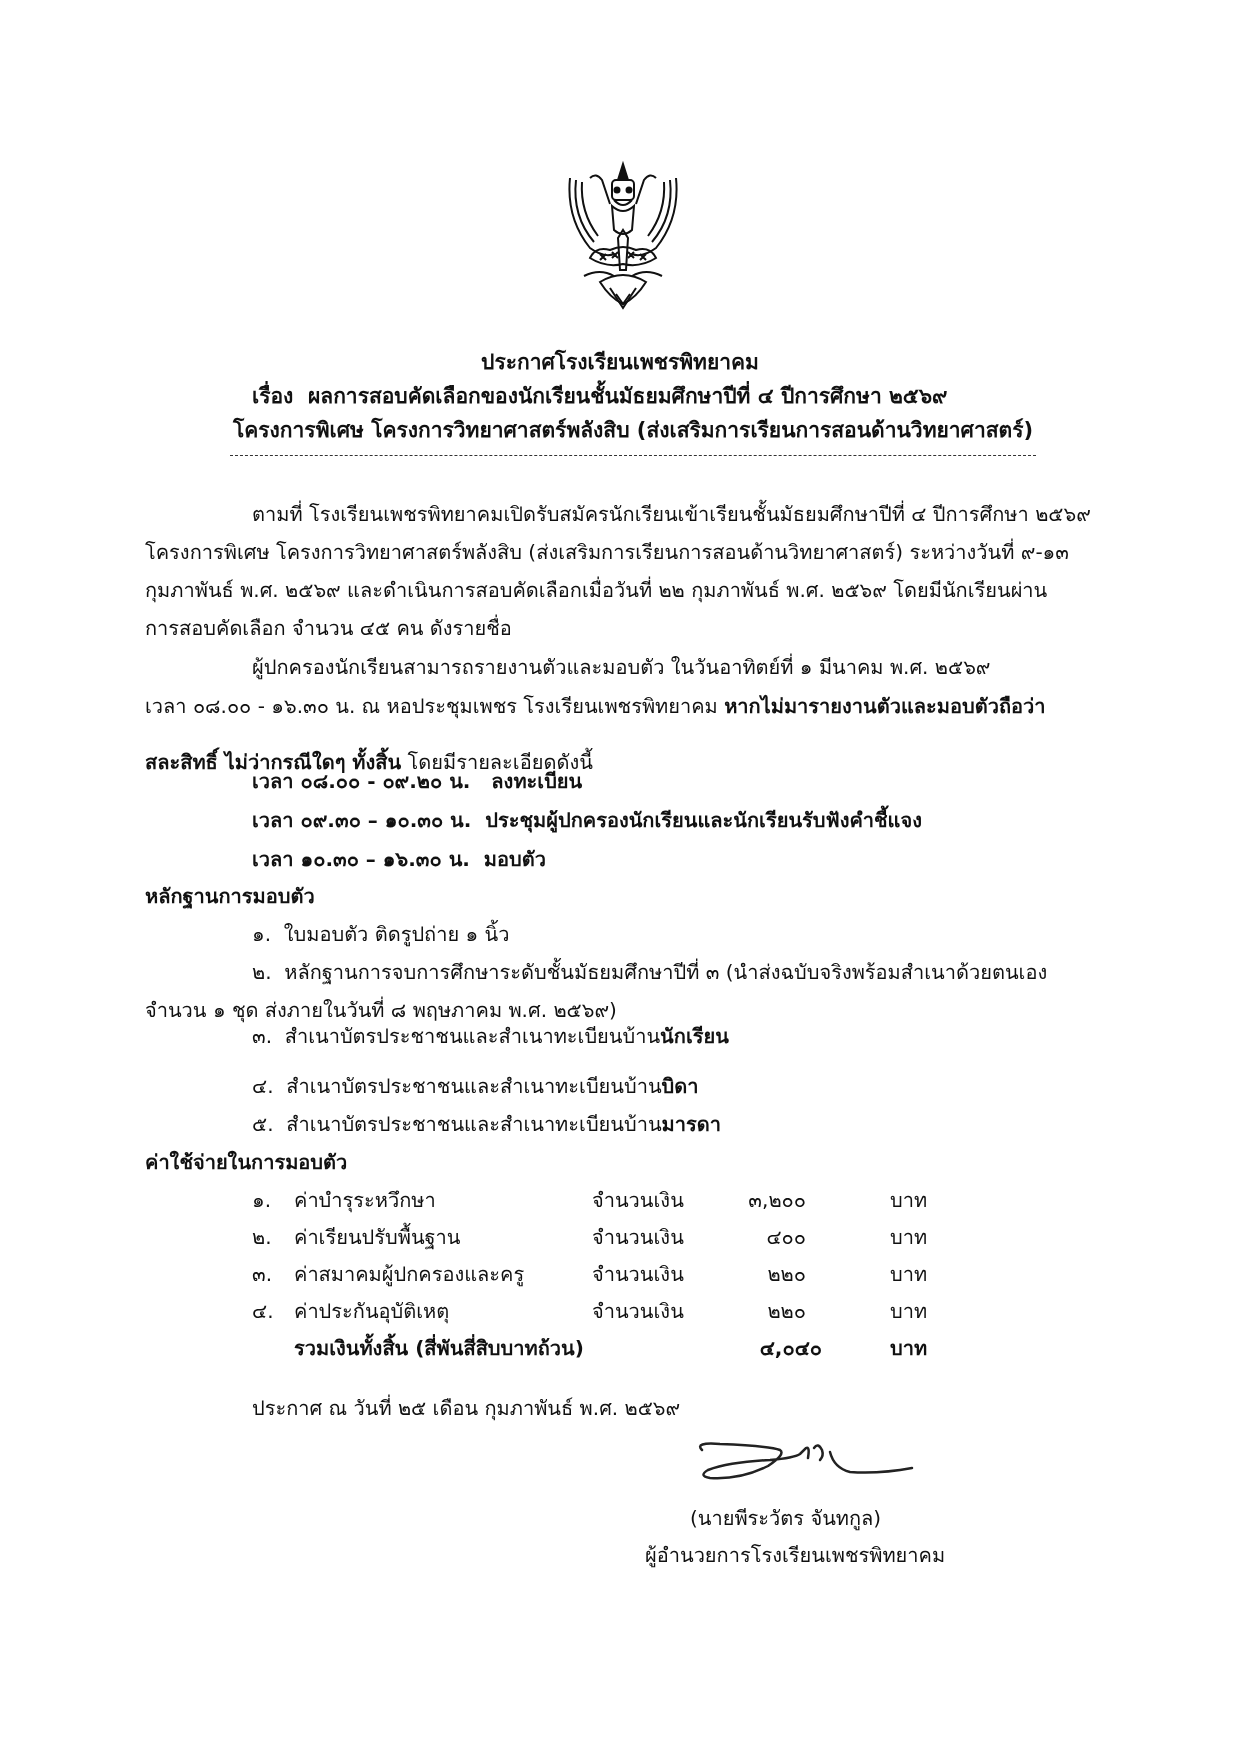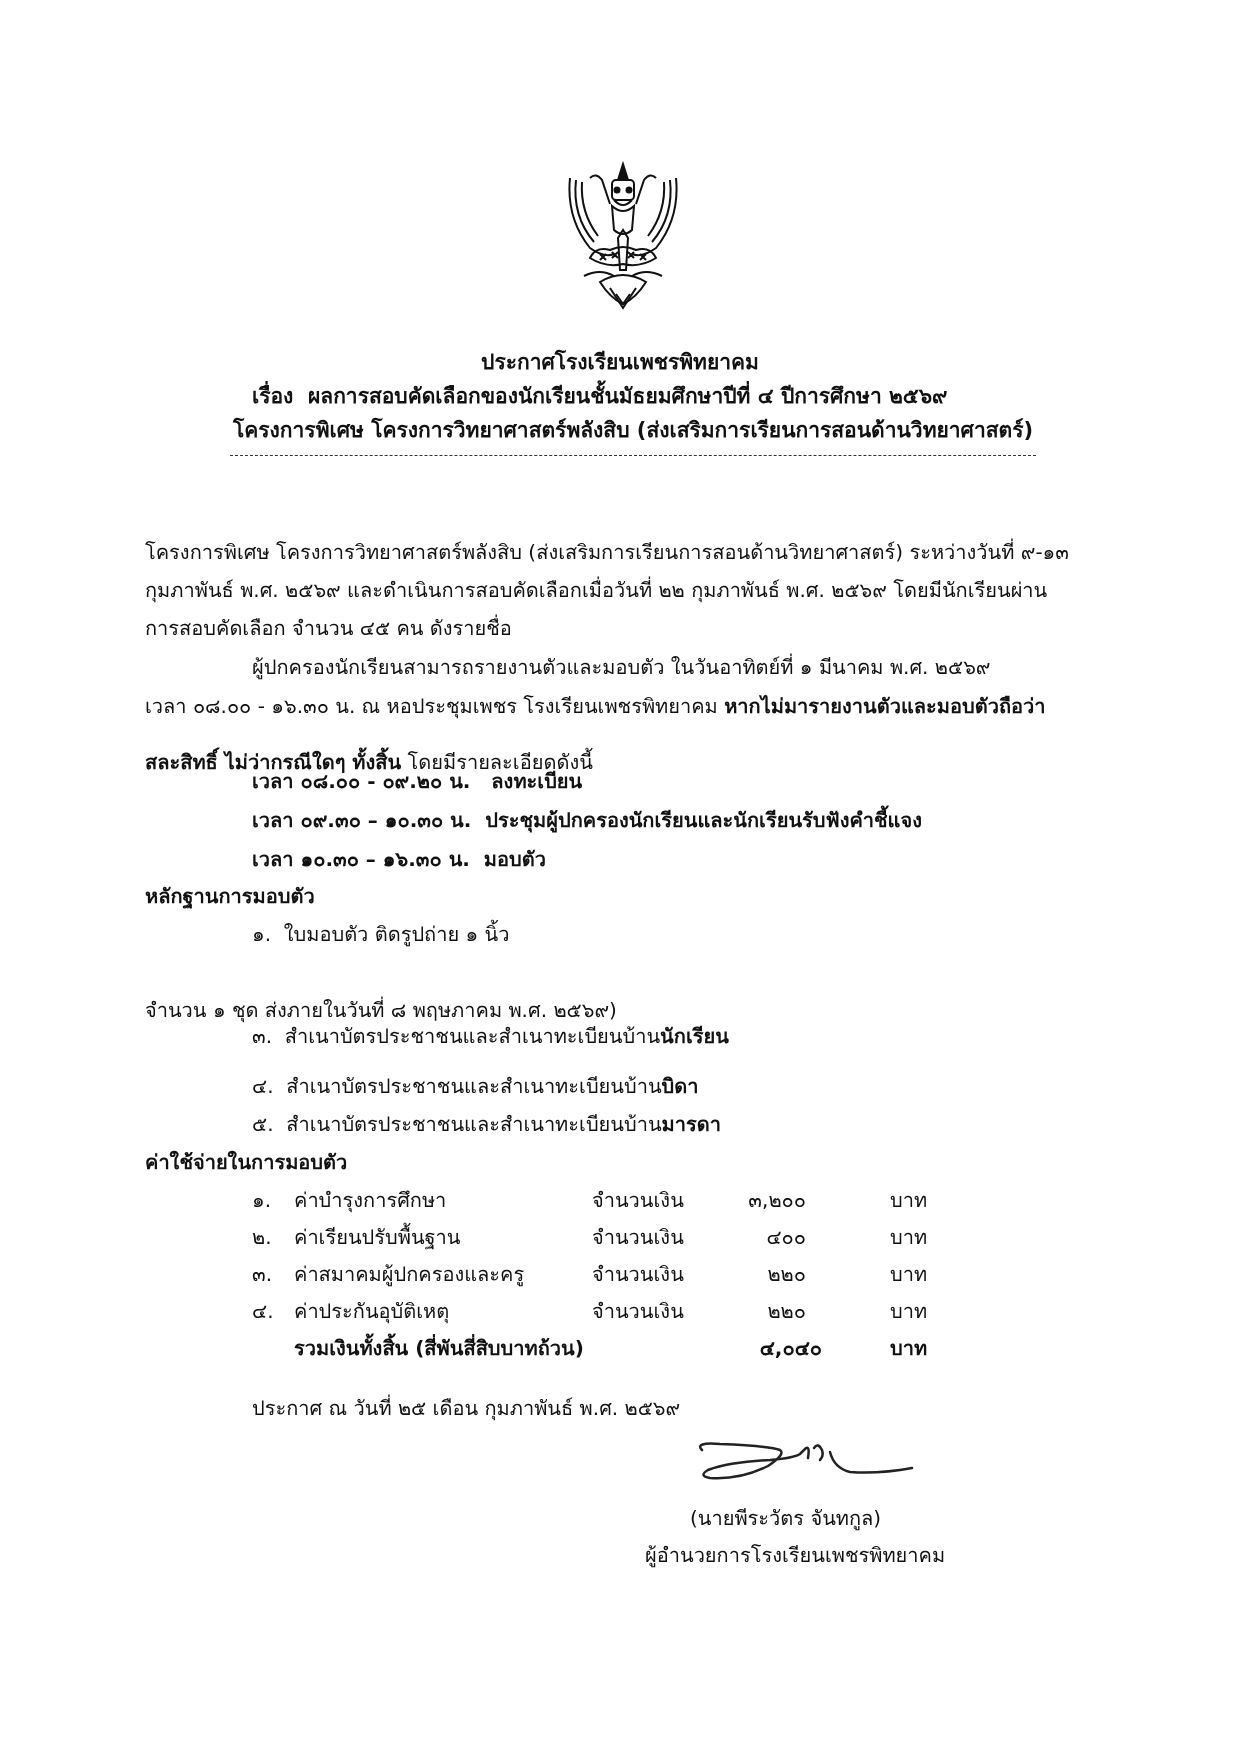--- a/index.html
+++ b/index.html
@@ -54,20 +54,21 @@
     </g>
   </svg>
 
   <div class="abs title center" style="left:0; width:1240px; top:345px;">ประกาศโรงเรียนเพชรพิทยาคม</div>
   <div class="abs title" style="left:252px; top:379px;">
     <span>เรื่อง</span>&nbsp;&nbsp;<span>ผลการสอบคัดเลือกของนักเรียนชั้นมัธยมศึกษาปีที่ ๔ ปีการศึกษา ๒๕๖๙</span>
   </div>
   <div class="abs title" style="left:233px; top:413px;">โครงการพิเศษ โครงการวิทยาศาสตร์พลังสิบ (ส่งเสริมการเรียนการสอนด้านวิทยาศาสตร์)</div>
   <div class="divider"></div>
 
+  <div class="abs body" style="left:252px; top:496px;">ตามที่ โรงเรียนเพชรพิทยาคมเปิดรับสมัครนักเรียนเข้าเรียนชั้นมัธยมศึกษาปีที่ ๔ ปีการศึกษา ๒๕๖๙</div>
   <div class="abs body" style="left:145px; top:534px;">โครงการพิเศษ โครงการวิทยาศาสตร์พลังสิบ (ส่งเสริมการเรียนการสอนด้านวิทยาศาสตร์) ระหว่างวันที่ ๙-๑๓</div>
   <div class="abs body" style="left:145px; top:572px;">กุมภาพันธ์ พ.ศ. ๒๕๖๙ และดำเนินการสอบคัดเลือกเมื่อวันที่ ๒๒ กุมภาพันธ์ พ.ศ. ๒๕๖๙ โดยมีนักเรียนผ่าน</div>
   <div class="abs body" style="left:145px; top:610px;">การสอบคัดเลือก จำนวน ๔๕ คน ดังรายชื่อ</div>
 
   <div class="abs body" style="left:252px; top:649px;">ผู้ปกครองนักเรียนสามารถรายงานตัวและมอบตัว ในวันอาทิตย์ที่ ๑ มีนาคม พ.ศ. ๒๕๖๙</div>
   <div class="abs body" style="left:145px; top:688px;">
     <span>เวลา ๐๘.๐๐ - ๑๖.๓๐ น. ณ หอประชุมเพชร โรงเรียนเพชรพิทยาคม </span><span class="bold">หากไม่มารายงานตัวและมอบตัวถือว่า</span>
   </div>
   <div class="abs body" style="left:145px; top:726px;margin-top:18px;">
     <span class="bold">สละสิทธิ์ ไม่ว่ากรณีใดๆ ทั้งสิ้น</span><span> โดยมีรายละเอียดดังนี้</span>
@@ -80,36 +81,39 @@
     <span>เวลา ๐๙.๓๐ – ๑๐.๓๐ น.</span>&nbsp;&nbsp;<span>ประชุมผู้ปกครองนักเรียนและนักเรียนรับฟังคำชี้แจง</span>
   </div>
   <div class="row bold" style="left:252px; top:843px;">
     <span>เวลา ๑๐.๓๐ – ๑๖.๓๐ น.</span>&nbsp;&nbsp;<span>มอบตัว</span>
   </div>
 
   <div class="row bold" style="left:145px; top:880px;">หลักฐานการมอบตัว</div>
   <div class="row" style="left:252px; top:918px;">
     <span>๑.</span>&nbsp;&nbsp;<span>ใบมอบตัว ติดรูปถ่าย ๑ นิ้ว</span>
   </div>
+  <div class="row" style="left:252px; top:956px;">
+    <span>๒.</span>&nbsp;&nbsp;<span>หลักฐานการจบการศึกษาระดับชั้นมัธยมศึกษาปีที่ ๓ (นำส่งฉบับจริงพร้อมสำเนาด้วยตนเอง</span>
+  </div>
   <div class="row" style="left:145px; top:994px;">จำนวน ๑ ชุด ส่งภายในวันที่ ๘ พฤษภาคม พ.ศ. ๒๕๖๙)</div>
   <div class="row" style="left:252px; top:1020px;">
     <span>๓.</span>&nbsp;&nbsp;<span>สำเนาบัตรประชาชนและสำเนาทะเบียนบ้าน</span><span class="bold">นักเรียน</span>
   </div>
   <div class="row" style="left:252px; top:1070px;">
     <span>๔.</span>&nbsp;&nbsp;<span>สำเนาบัตรประชาชนและสำเนาทะเบียนบ้าน</span><span class="bold">บิดา</span>
   </div>
   <div class="row" style="left:252px; top:1108px;">
     <span>๕.</span>&nbsp;&nbsp;<span>สำเนาบัตรประชาชนและสำเนาทะเบียนบ้าน</span><span class="bold">มารดา</span>
   </div>
 
   <div class="row bold" style="left:145px; top:1146px;">ค่าใช้จ่ายในการมอบตัว</div>
 
   <div>
     <span class="row" style="left:252px; top:1184px;">๑.</span>
-    <span class="row" style="left:294px; top:1184px;">ค่าบำรุงการศึกษา</span>
+    <span class="row" style="left:294px; top:1184px;">ค่าบำรุระหวึกษา</span>
     <span class="row" style="left:592px; top:1184px;">จำนวนเงิน</span>
     <span class="row num-right" style="left:700px; width:106px; top:1184px;">๓,๒๐๐</span>
     <span class="row" style="left:890px; top:1184px;">บาท</span>
   </div>
   <div>
     <span class="row" style="left:252px; top:1221px;">๒.</span>
     <span class="row" style="left:294px; top:1221px;">ค่าเรียนปรับพื้นฐาน</span>
     <span class="row" style="left:592px; top:1221px;">จำนวนเงิน</span>
     <span class="row num-right" style="left:700px; width:106px; top:1221px;">๔๐๐</span>
     <span class="row" style="left:890px; top:1221px;">บาท</span>

